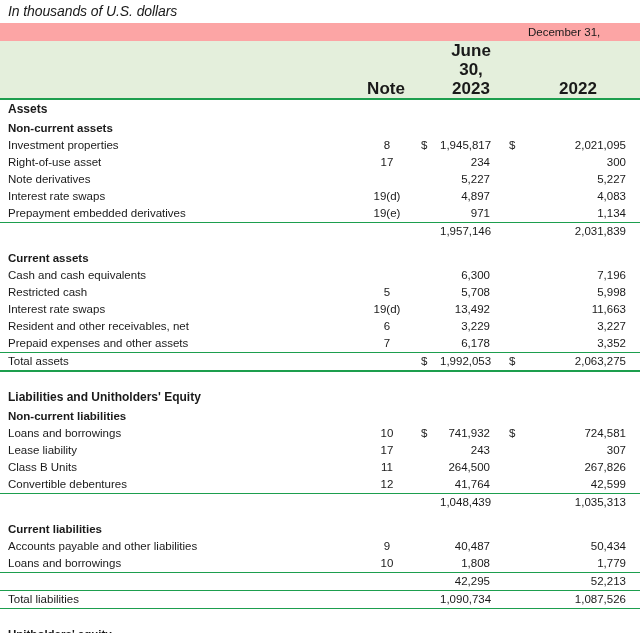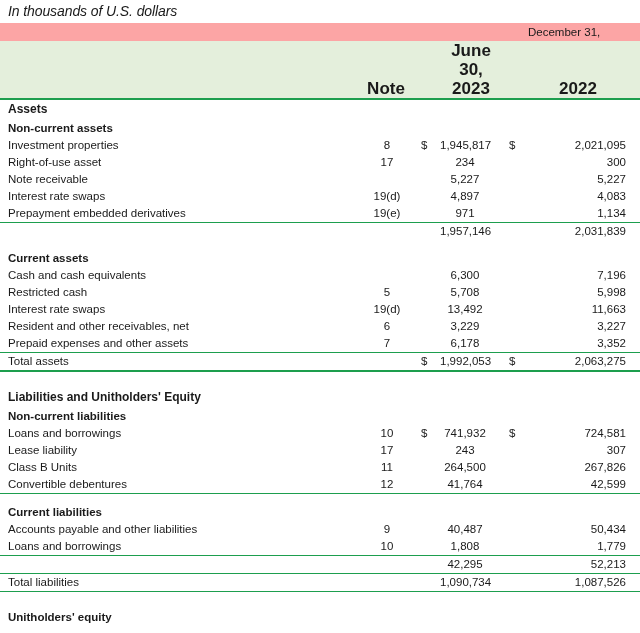--- a/index.html
+++ b/index.html
@@ -50,21 +50,21 @@
     padding: 0;
     vertical-align: bottom;
     line-height: 17px;
     height: 17px;
     font-weight: normal;
   }
 
   .lbl   { text-align: left;  padding-left: 8px; white-space: nowrap; }
   .note  { text-align: center; }
   .cur   { text-align: left; padding-left: 3px; }
-  .val1  { text-align: center; padding-right: 16px; }
+  .val1  { text-align: right; padding-right: 16px; }
   .val2  { text-align: right; padding-right: 14px; }
 
   
   .hdr-band td {
     background: #e4efdc;
   }
   .hdr-spacer td {
     background: #fca5a5;
     height: 18px;
     line-height: 18px;
@@ -158,21 +158,21 @@
       </tr>
       <tr>
         <td class="lbl">Right-of-use asset</td>
         <td class="note">17</td>
         <td class="cur"></td>
         <td class="val1">234</td>
         <td class="cur"></td>
         <td class="val2">300</td>
       </tr>
       <tr>
-        <td class="lbl">Note receivable</td>
+        <td class="lbl">Note derivatives</td>
         <td class="note"></td>
         <td class="cur"></td>
         <td class="val1">5,227</td>
         <td class="cur"></td>
         <td class="val2">5,227</td>
       </tr>
       <tr>
         <td class="lbl">Interest rate swaps</td>
         <td class="note">19(d)</td>
         <td class="cur"></td>
@@ -315,20 +315,28 @@
         <td class="cur"></td>
         <td class="val2">267,826</td>
       </tr>
       <tr class="bb-green">
         <td class="lbl">Convertible debentures</td>
         <td class="note">12</td>
         <td class="cur"></td>
         <td class="val1">41,764</td>
         <td class="cur"></td>
         <td class="val2">42,599</td>
+      </tr>
+      <tr>
+        <td class="lbl"></td>
+        <td></td>
+        <td class="cur"></td>
+        <td class="val1">1,048,439</td>
+        <td class="cur"></td>
+        <td class="val2">1,035,313</td>
       </tr>
 
       <tr class="gap">
         <td></td>
           <td></td>
           <td></td>
         <td></td>
           <td></td>
           <td></td>
       </tr>

